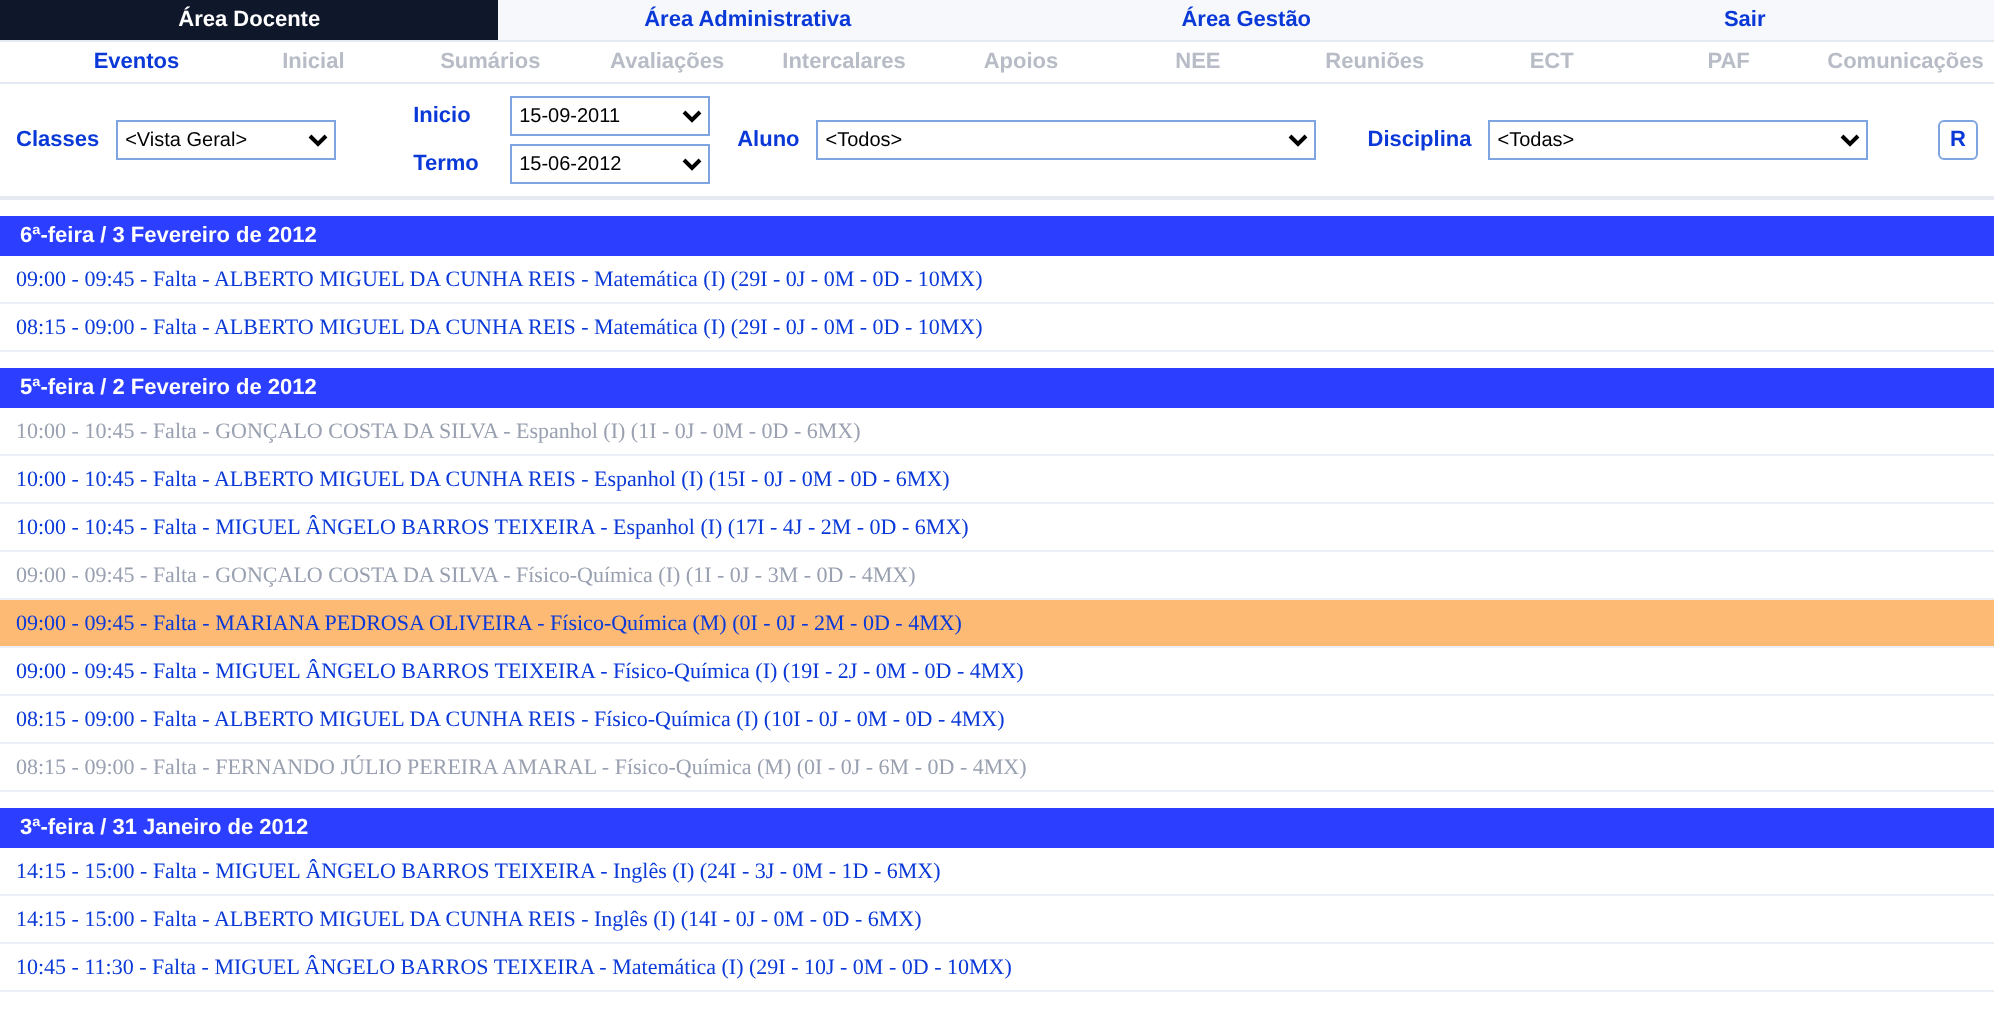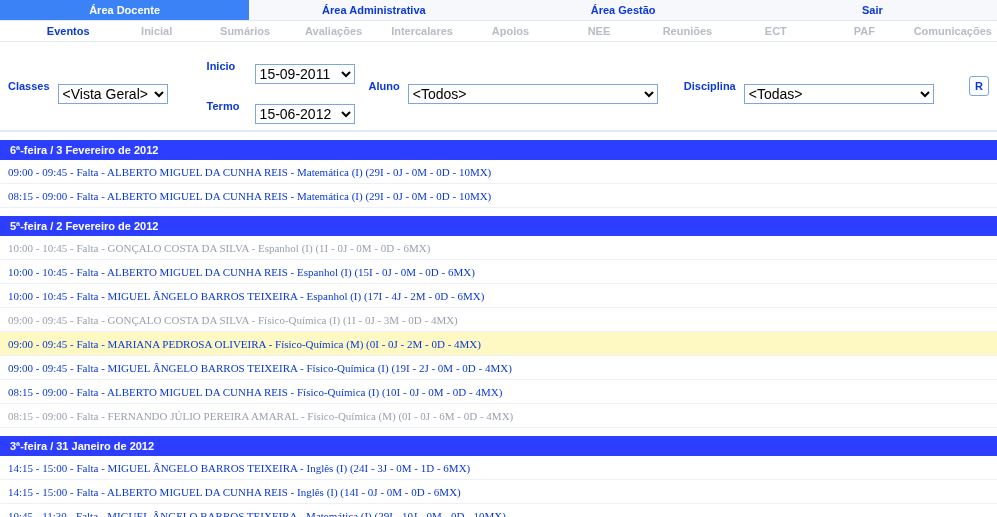--- a/index.html
+++ b/index.html
@@ -19,21 +19,21 @@
   }
   .topnav .tab {
     flex: 1;
     text-align: center;
     padding: 4px 0;
     font-weight: bold;
     color: #0a39d8;
     cursor: pointer;
   }
   .topnav .tab.active {
-    background: #3b82f6;
+    background: #0f172a;
     color: #fff;
   }
   
   .subnav {
     display: flex;
     border-bottom: 1px solid #e5e9f2;
     background: #fff;
   }
   .subnav .item {
     flex: 1;
@@ -59,25 +59,24 @@
     margin-right: 2px;
   }
   .filters .col {
     display: flex;
     flex-direction: column;
     gap: 4px;
   }
   .filters .row { display:flex; align-items:center; gap:6px;padding-left:13px; }
   select.sel {
     font-family: inherit;
-    font-size: 14px;
+    font-size: 10px;
     border: 1px solid #7ea5e0;
     height: 20px;
     background: #fff;
-    margin-top: 16px;
   }
   .sqbtn {
     width: 20px; height: 20px;
     border: 1px solid #7ea5e0;
     border-radius: 3px;
     background: #fff;
     color: #0a39d8;
     font-weight: bold;
     font-size: 11px;
     display:flex;align-items:center;justify-content:center;
@@ -106,21 +105,21 @@
     color: #0a39d8;
     padding: 6px 8px 5px 8px;
     border-bottom: 1px solid #eceff7;
     cursor: pointer;
     font-family: Liberation Serif, serif;
   }
   .entry.muted {
     color: #99a0b0;
   }
   .entry.hover {
-    background: #fef9c3;
+    background: #fdba74;
   }
   
   .content::-webkit-scrollbar { width: 17px; }
   .content::-webkit-scrollbar-track { background: #f0f2f6; }
   .content::-webkit-scrollbar-thumb { background: #cfd6e4; border:1px solid #b6bfd2;}
   .content::-webkit-scrollbar-button { background:#e6eaf2; height:17px; border:1px solid #c6cee0;}
 </style>
 </head>
 <body>
 

